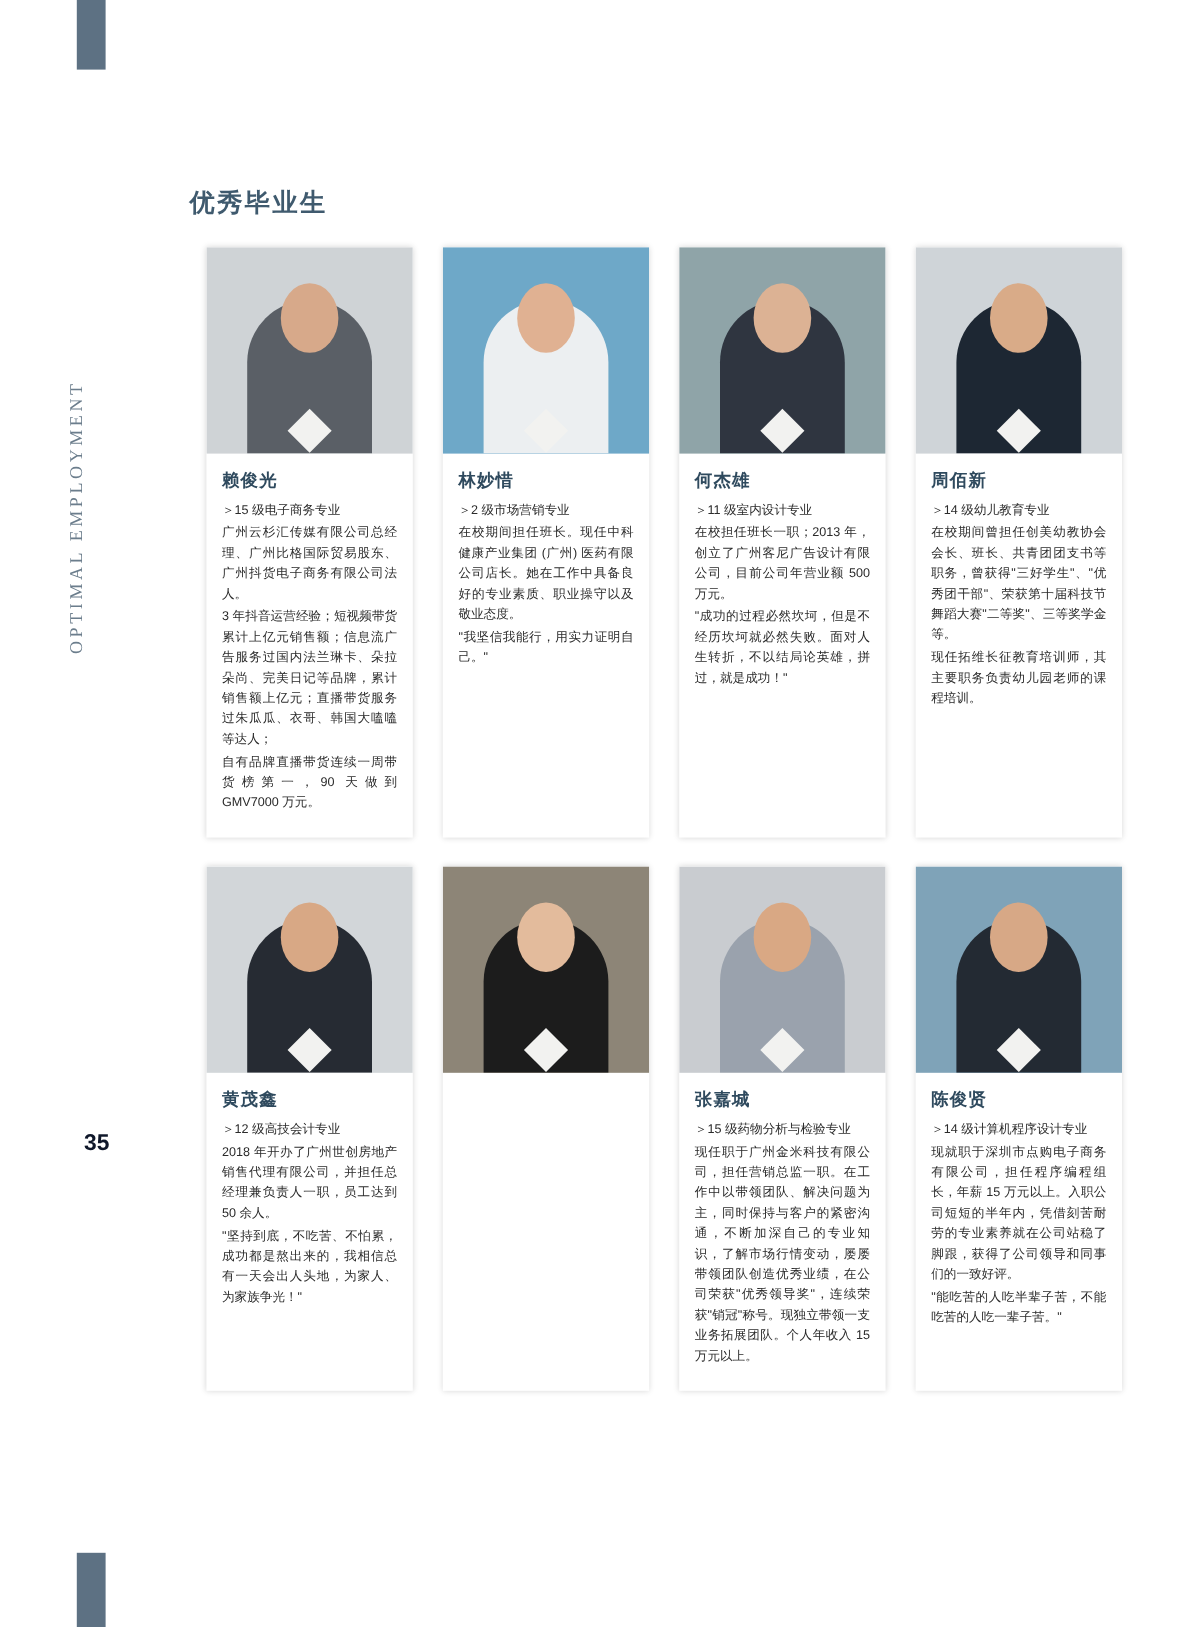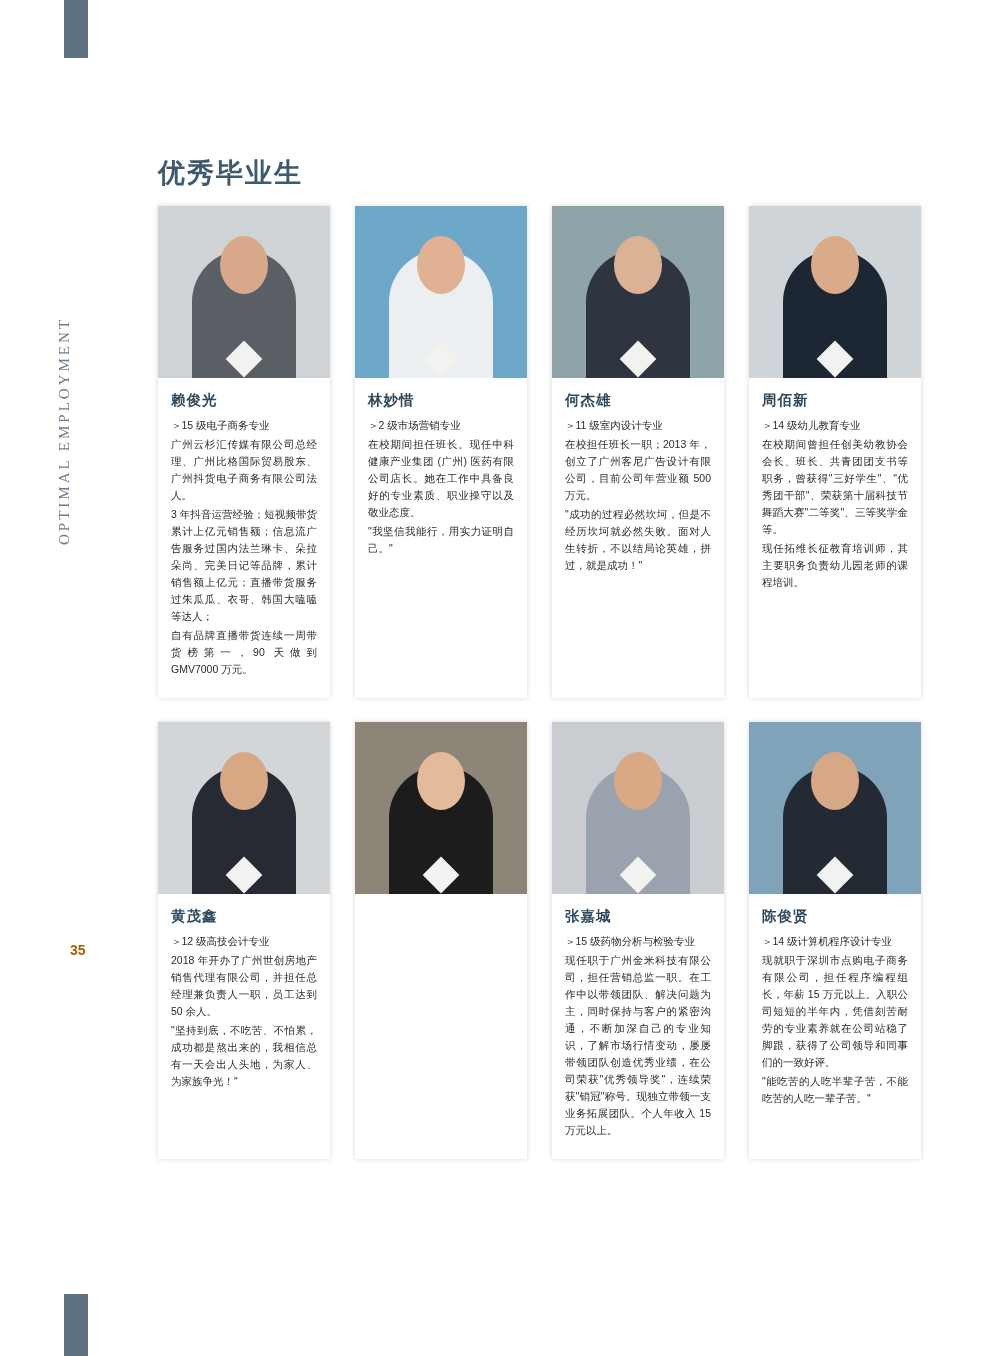--- a/index.html
+++ b/index.html
@@ -43,40 +43,40 @@
     font-size: 15px;
     letter-spacing: 3px;
     color: #6b7d8c;
     white-space: nowrap;
   }
   .page-number {
     position: absolute;
     left: 70px;
     top: 942px;
     font-family: "Liberation Sans", sans-serif;
-    font-size: 14px;
+    font-size: 19px;
     font-weight: bold;
-    color: #a16207;
+    color: #0f172a;
   }
 
   
   .section-title {
     position: absolute;
     left: 158px;
     top: 155px;
-    font-size: 27px;
+    font-size: 21px;
     font-weight: bold;
     color: #3f5a6e;
     letter-spacing: 2px;
   }
 
   
   .grid {
     position: absolute;
-    left: 158px;
+    left: 172px;
     top: 206px;
     width: 762px;
     display: grid;
     grid-template-columns: repeat(4, 172px);
     grid-column-gap: 25px;
     grid-row-gap: 24px;
   }
   .card {
     width: 172px;
     background: #ffffff;

